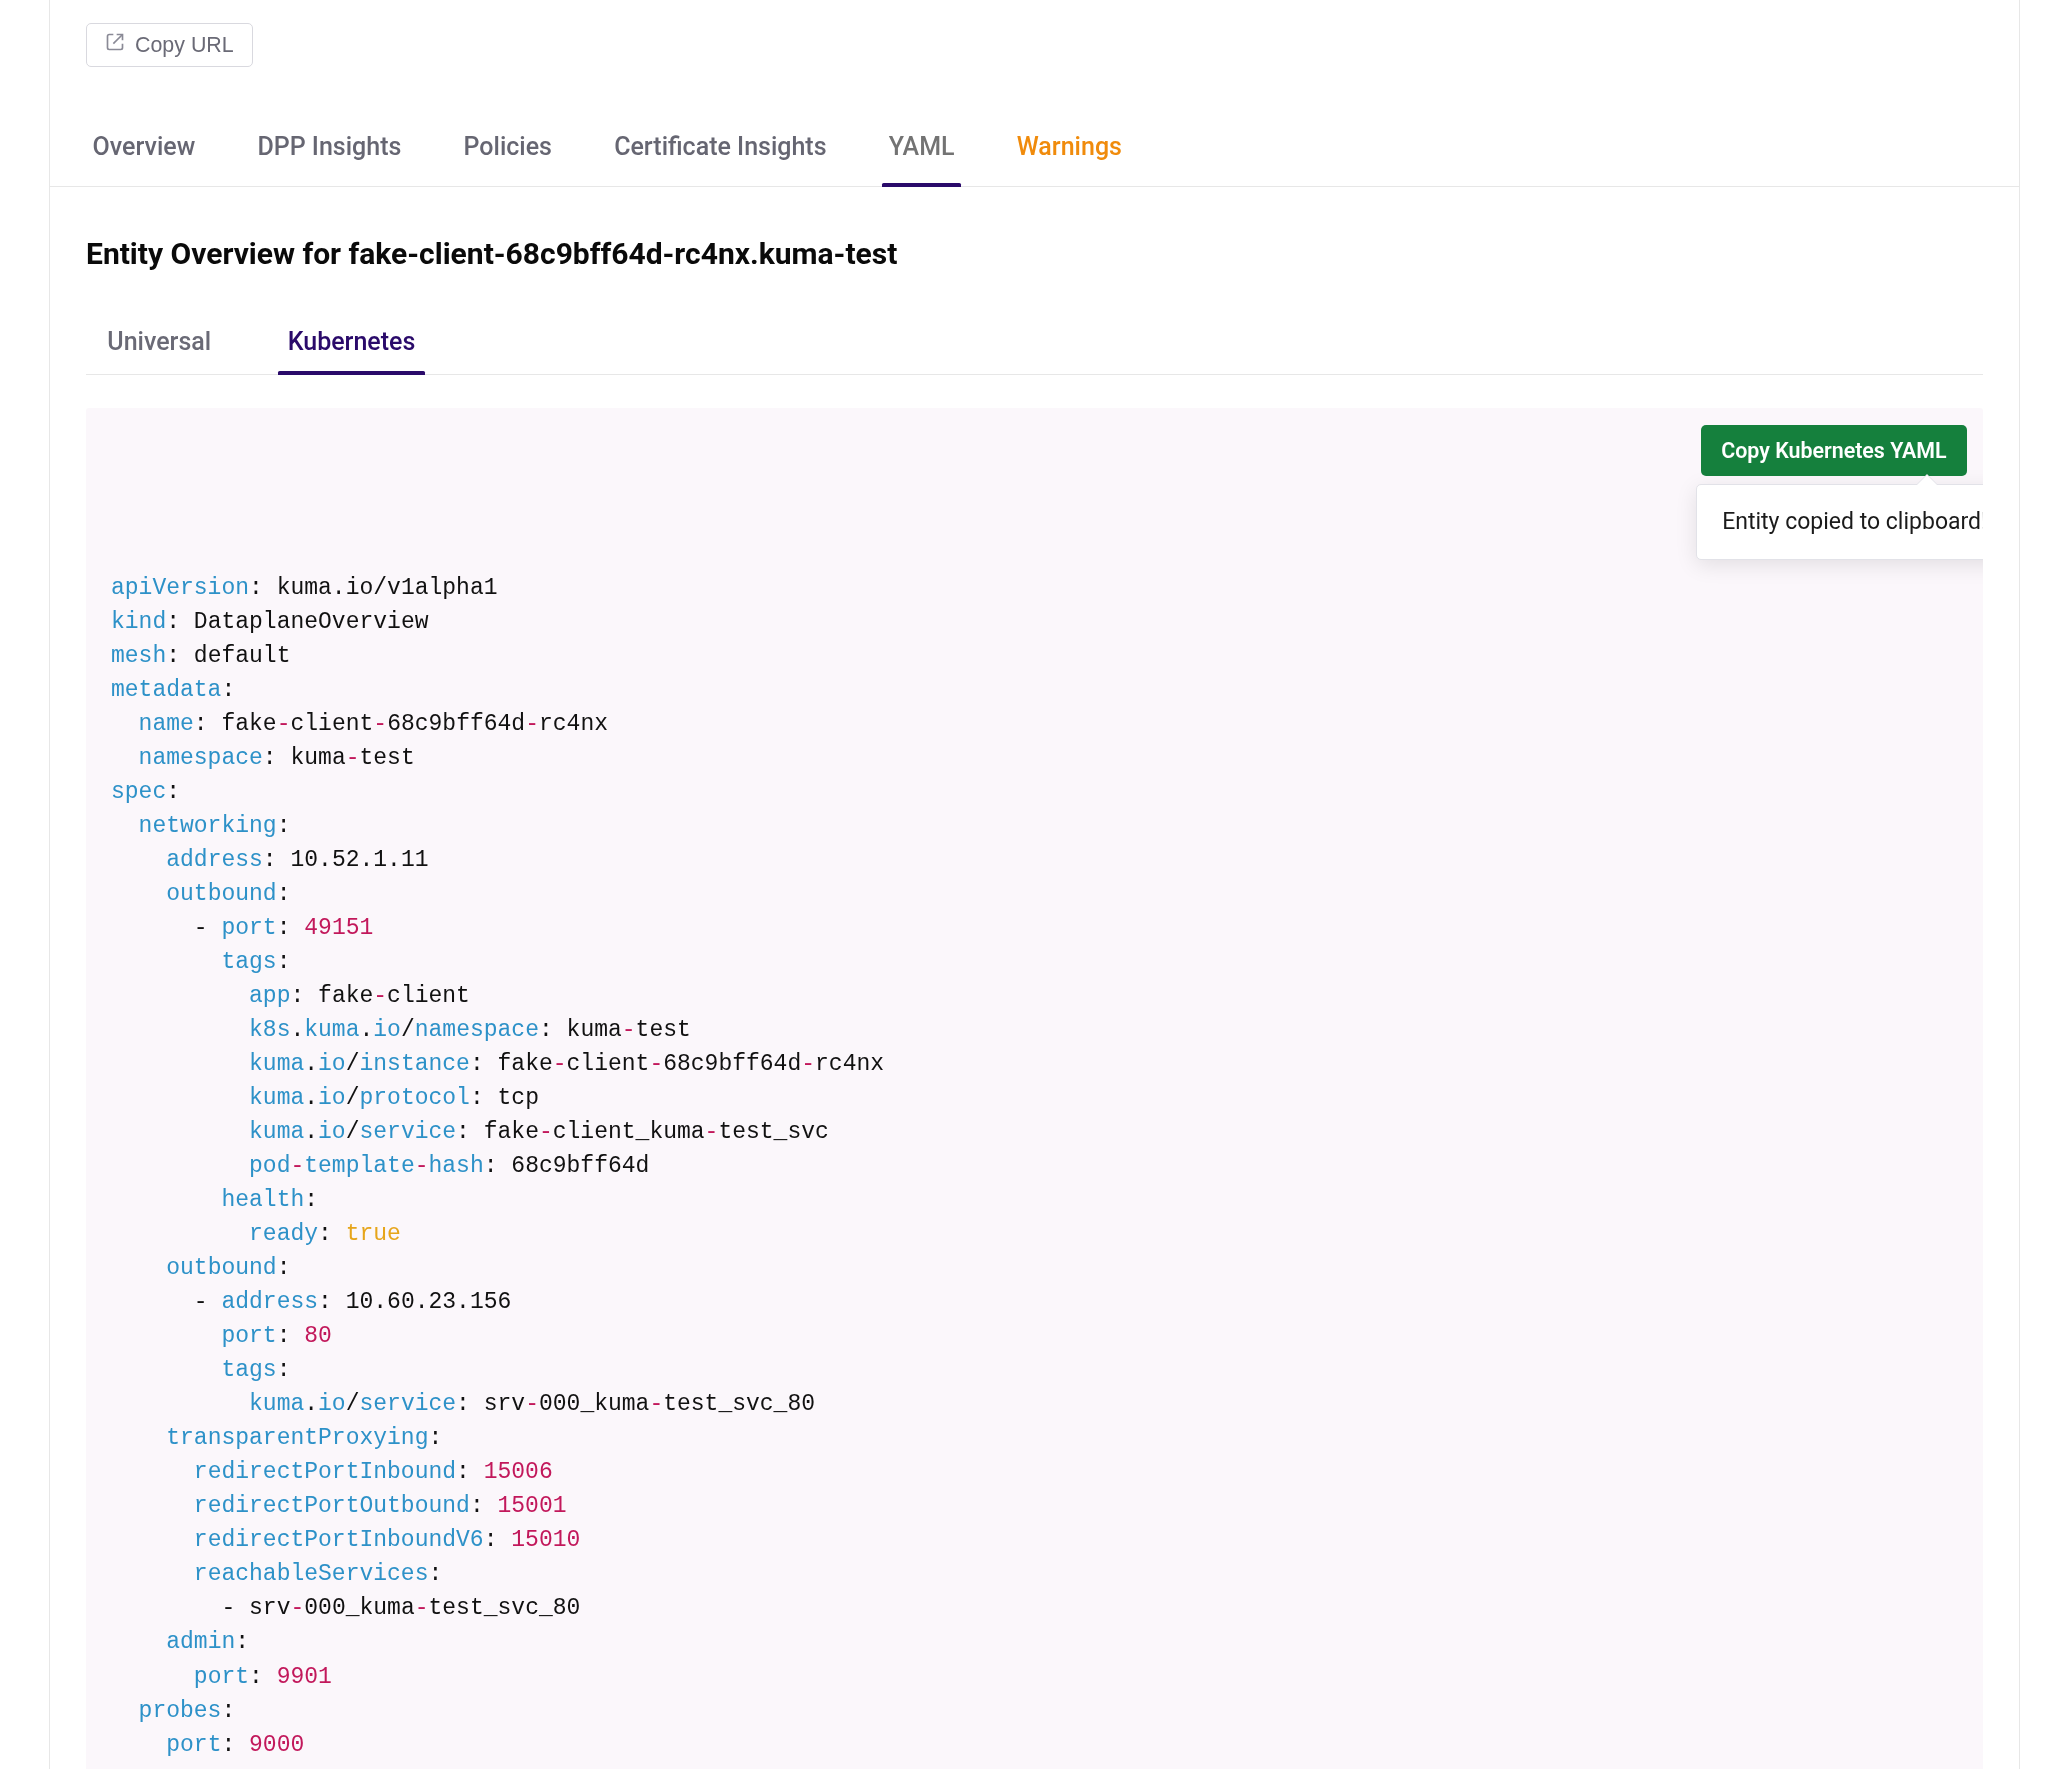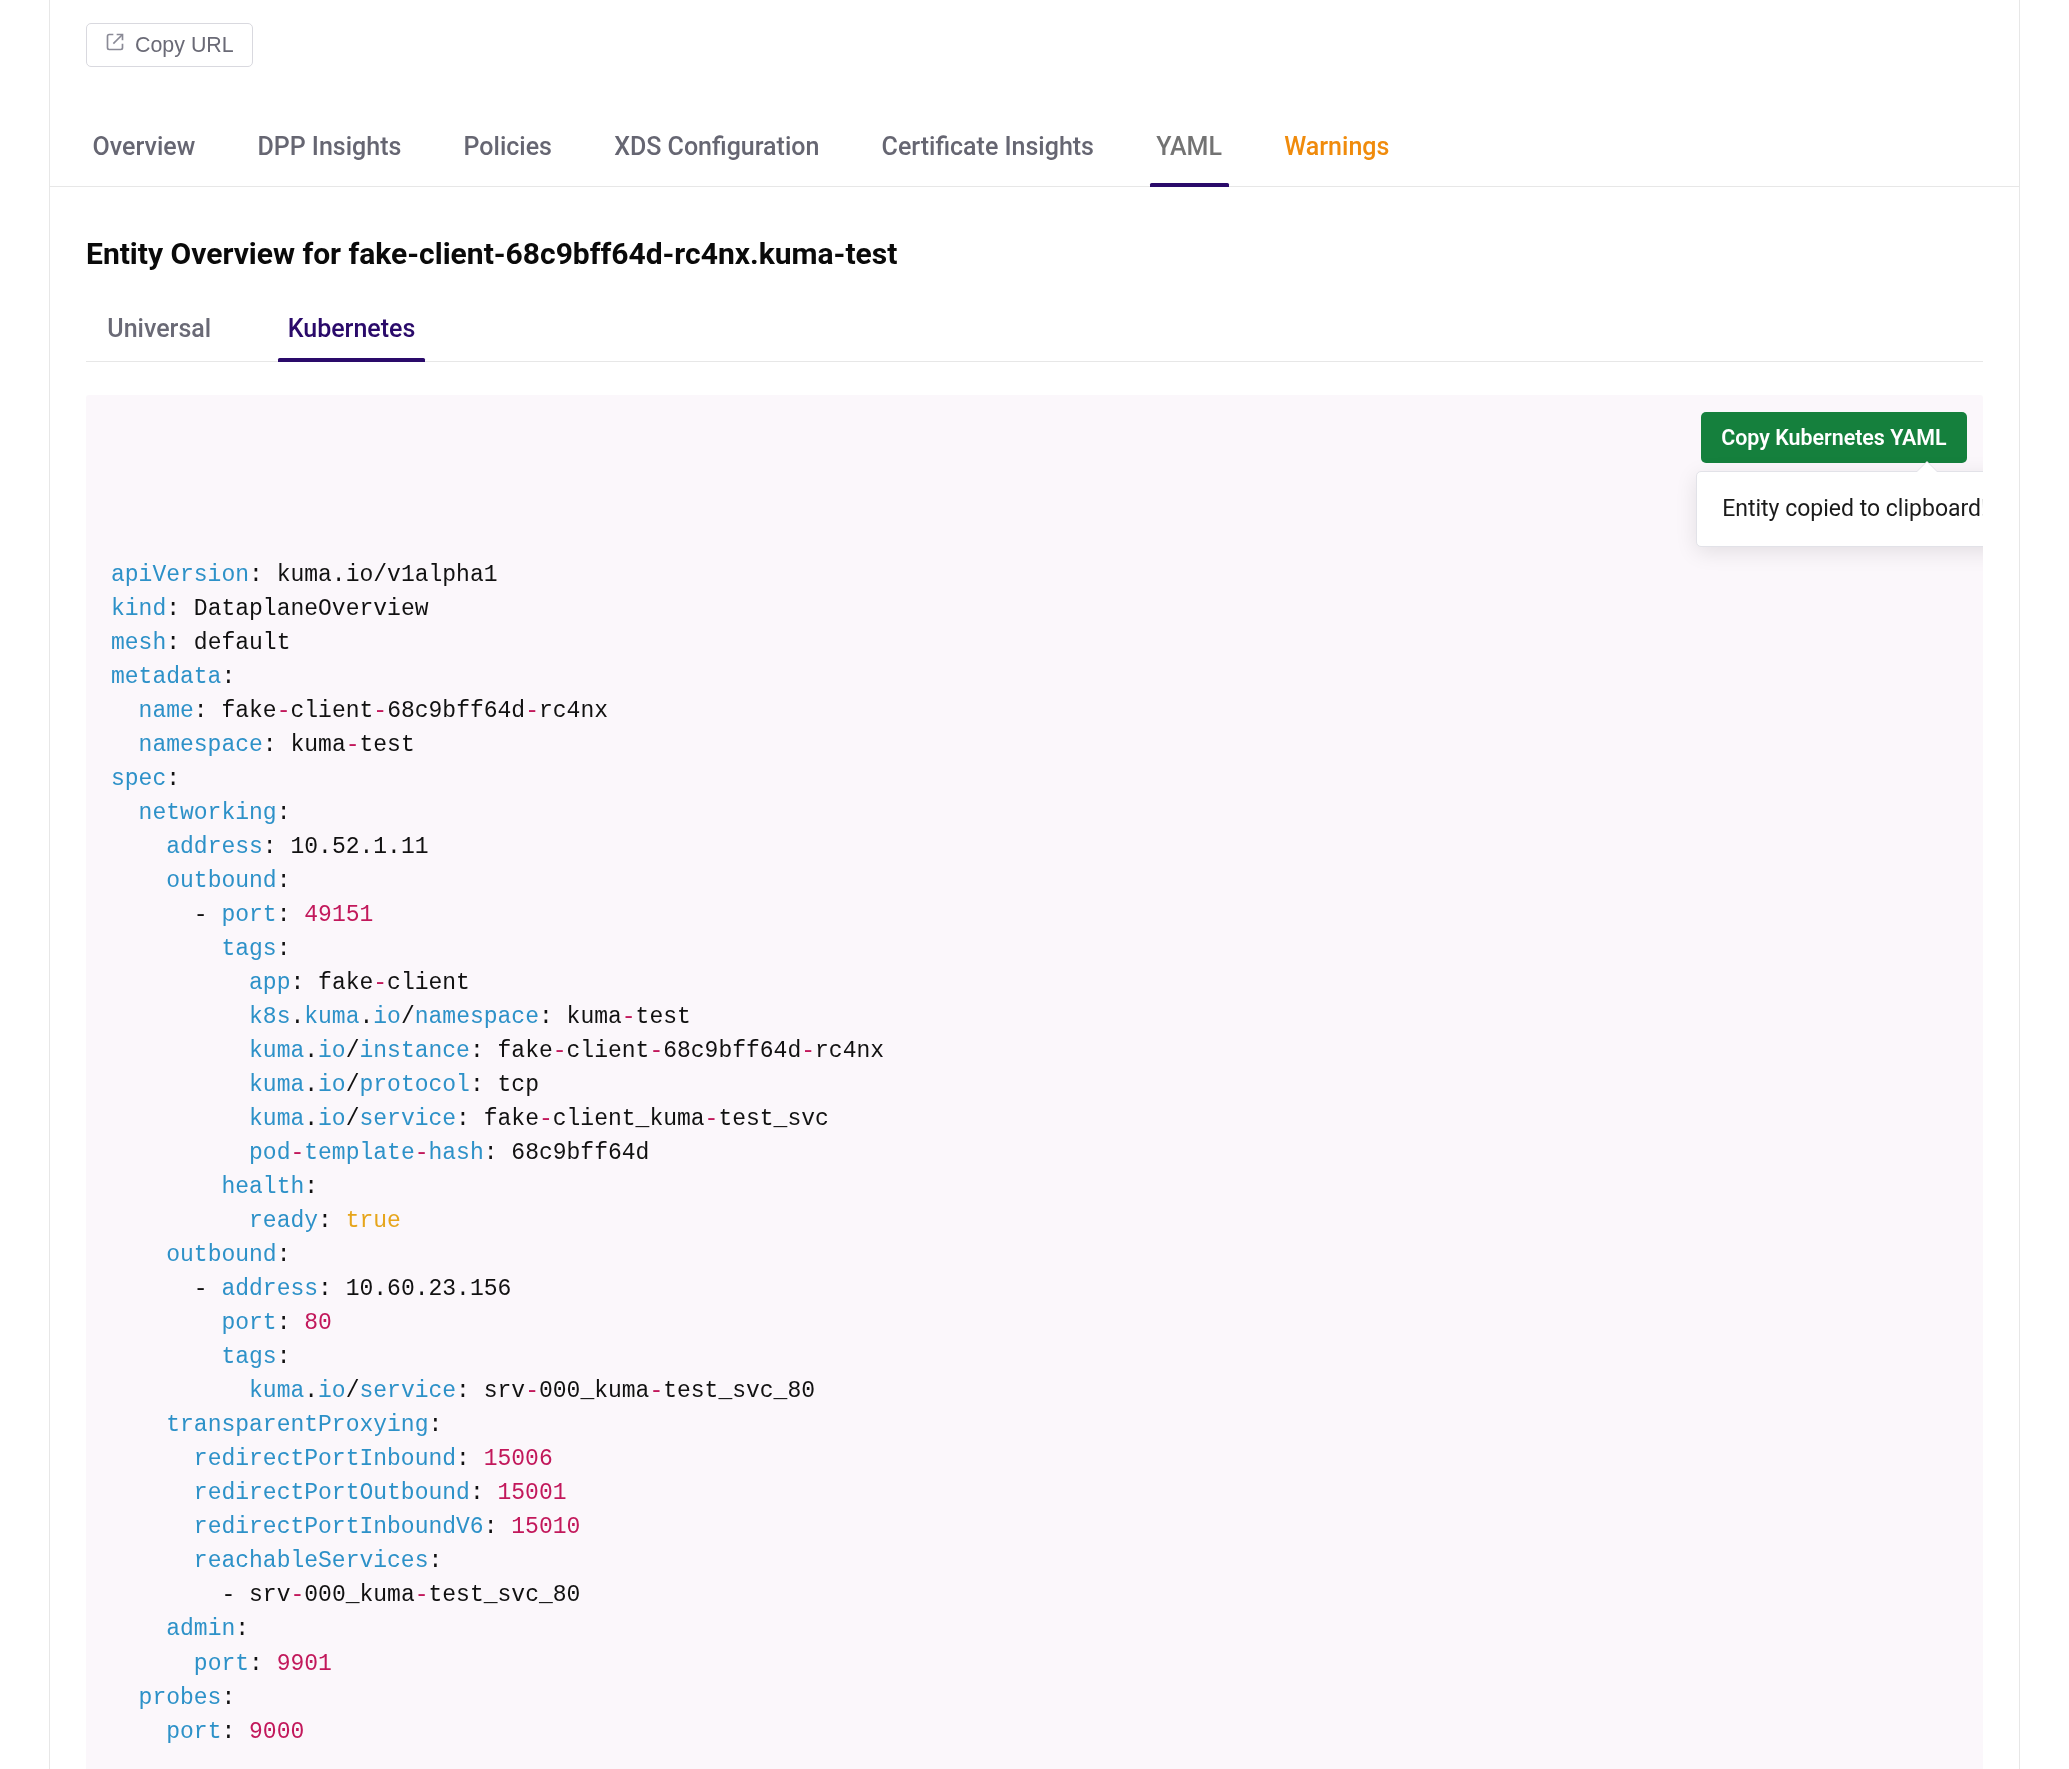--- a/index.html
+++ b/index.html
@@ -73,21 +73,21 @@
     border-radius: 1.6px 1.6px 0 0;
   }
   .main-tab.warning { color: #f08b0c; }
   .content-area {
     padding: 49px 36px 36px 36px;
   }
   .entity-title {
     font-size: 30px;
     font-weight: 700;
     color: #0a0a0a;
-    margin-bottom: 28px;
+    margin-bottom: 41px;
   }
   .sub-tabs {
     display: flex;
     gap: 70px;
     border-bottom: 0.8px solid #e7e7e7;
     margin-bottom: 33px;
     padding-left: 18px;
   }
   .sub-tab {
     font-size: 25px;
@@ -181,21 +181,20 @@
             </svg>
         </span>
         <span>Copy URL</span>
       </button>
     </div>
 
     <div class="main-tabs" id="main-tabs">
         <div class="main-tab">Overview</div>
         <div class="main-tab">DPP Insights</div>
         <div class="main-tab">Policies</div>
-        <div class="main-tab">XDS Configuration</div>
         <div class="main-tab">Certificate Insights</div>
         <div class="main-tab active">YAML</div>
         <div class="main-tab warning">Warnings</div>
       </div>
 
     <div class="content-area">
 
       <div class="entity-title">
         <span>Entity Overview for </span><span>fake-client-68c9bff64d-rc4nx.kuma-test</span>
       </div>

